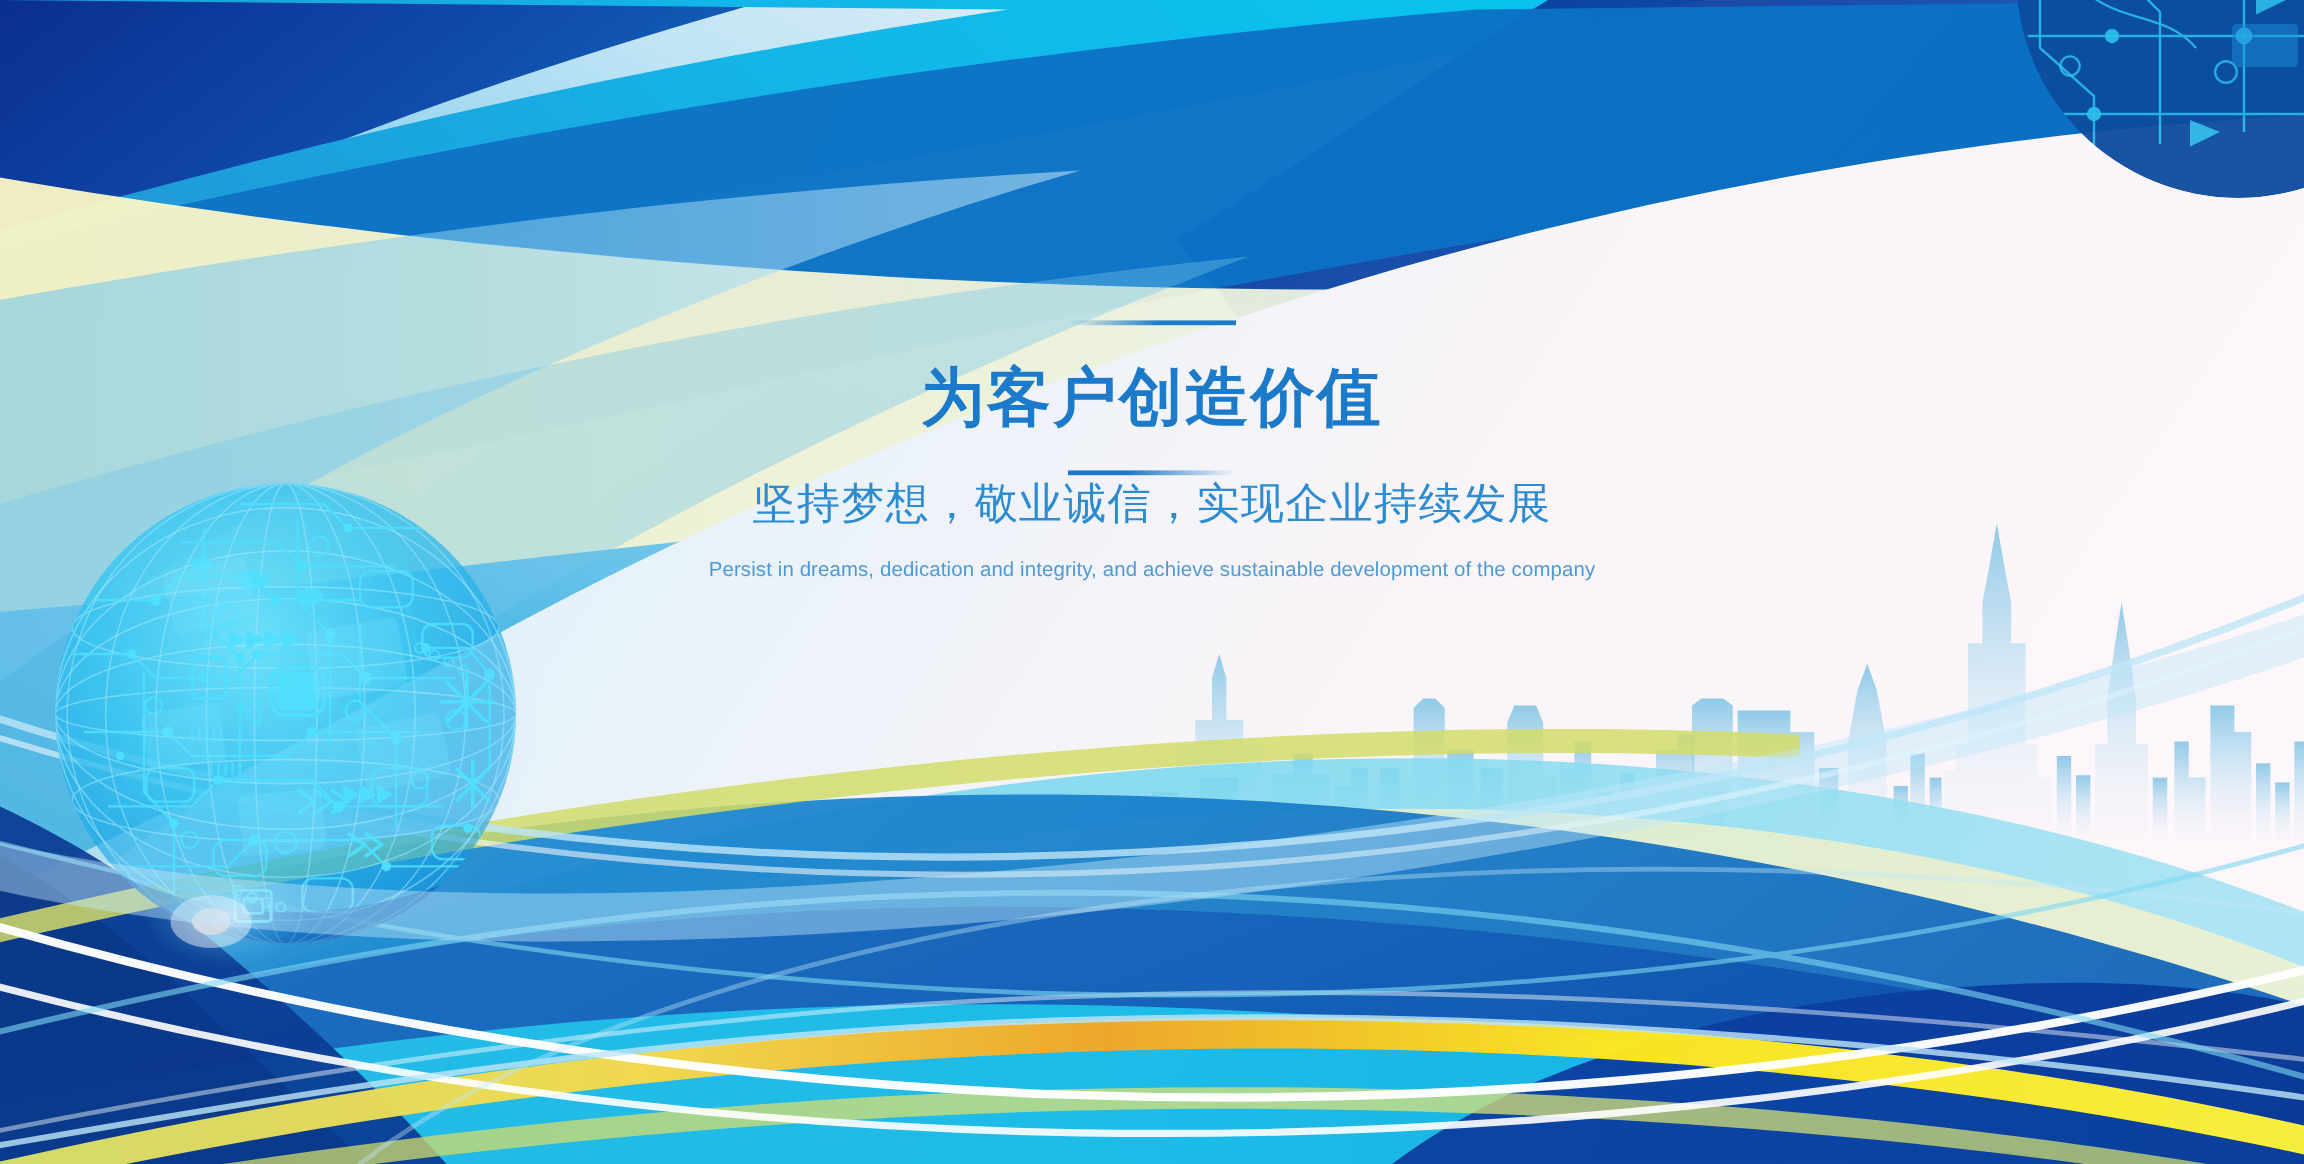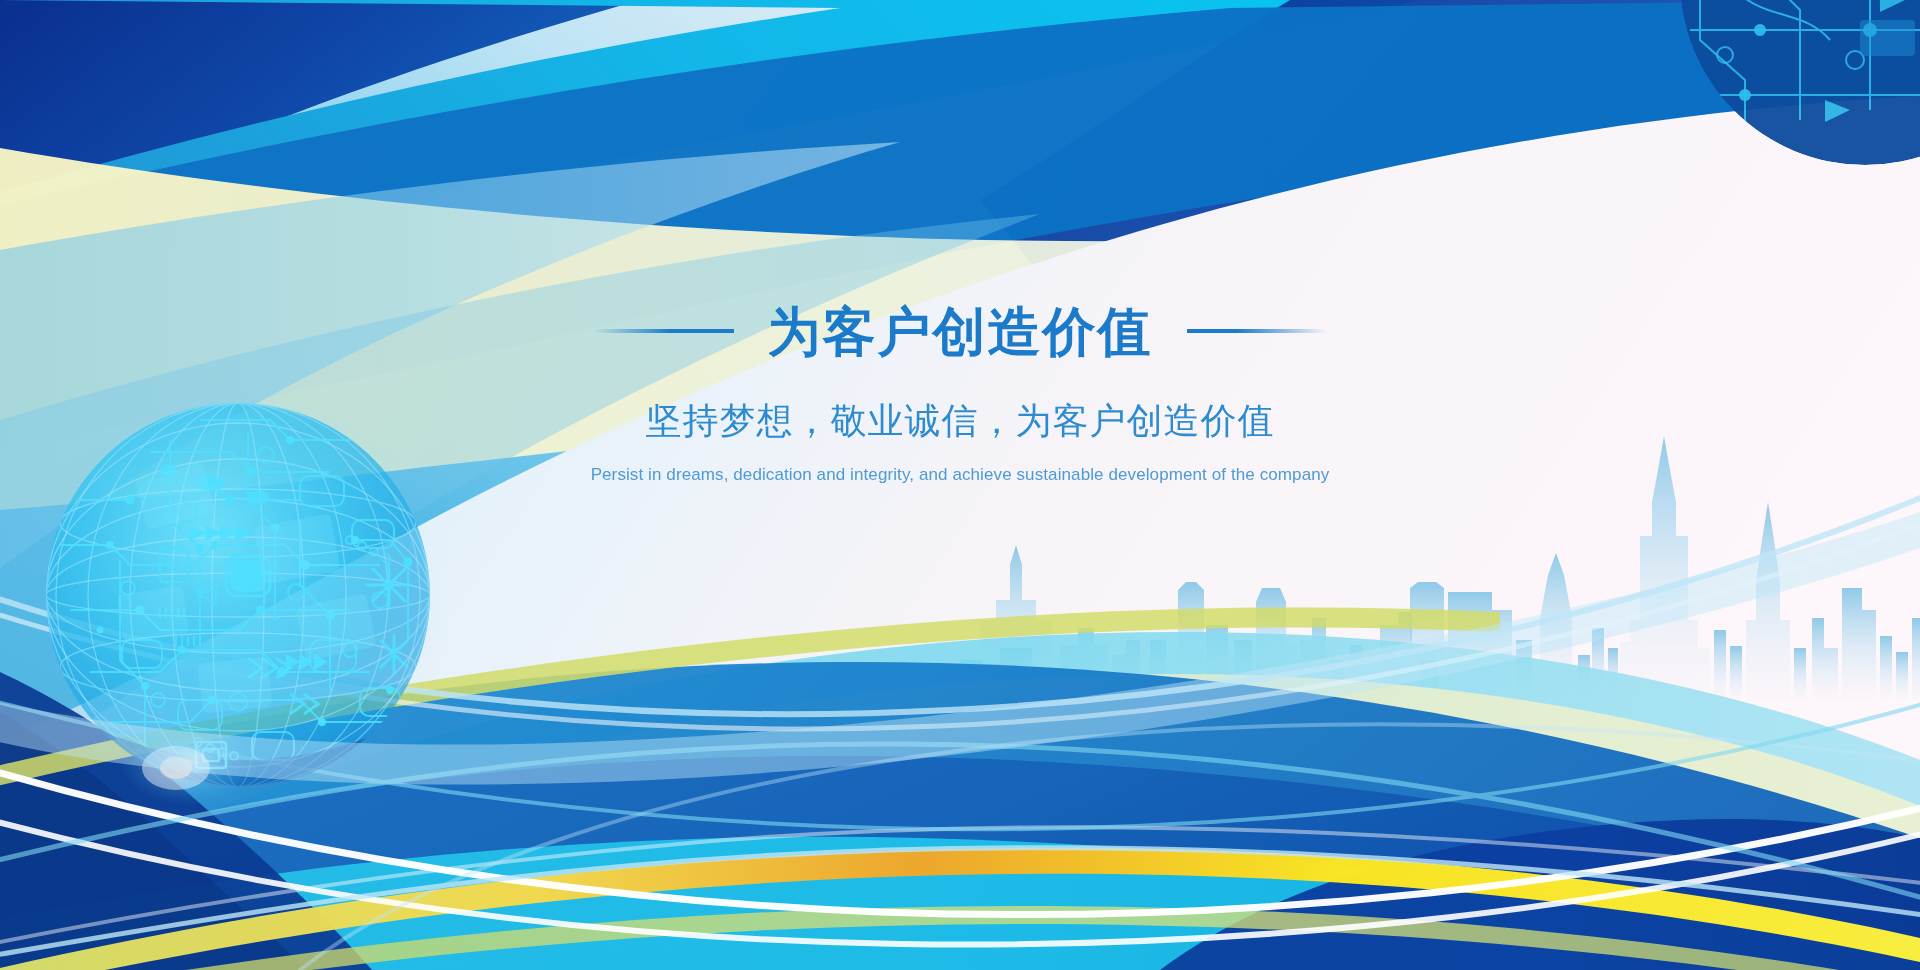--- a/index.html
+++ b/index.html
@@ -32,20 +32,21 @@
     width:1200px;
     text-align:center;
     pointer-events:auto;
   }
   .title-row{
     display:flex;
     align-items:center;
     justify-content:center;
     gap:34px;
     height:62px;
+    flex-direction:column;
   }
   .rule{
     height:4px;width:140px;flex:none;
   }
   .rule.left{
     background:linear-gradient(to right,rgba(26,122,200,0) 0%,#1b7ac9 55%,#1b7ac9 100%);
   }
   .rule.right{
     background:linear-gradient(to right,#1b7ac9 0%,#1b7ac9 35%,rgba(26,122,200,0) 100%);
   }
@@ -521,18 +522,18 @@
     </g>
   </svg>
 
   <div id="textblock">
     <div class="tb-inner">
       <div class="title-row">
         <span class="rule left"></span>
         <span class="main-title">为客户创造价值</span>
         <span class="rule right"></span>
       </div>
-      <div class="sub-title">坚持梦想，敬业诚信，为客户创造价值</div>
+      <div class="sub-title">坚持梦想，敬业诚信，实现企业持续发展</div>
       <div class="sub-en">Persist in dreams, dedication and integrity, and achieve sustainable development of the company</div>
     </div>
   </div>
 
 </div>
 
 </body></html>

